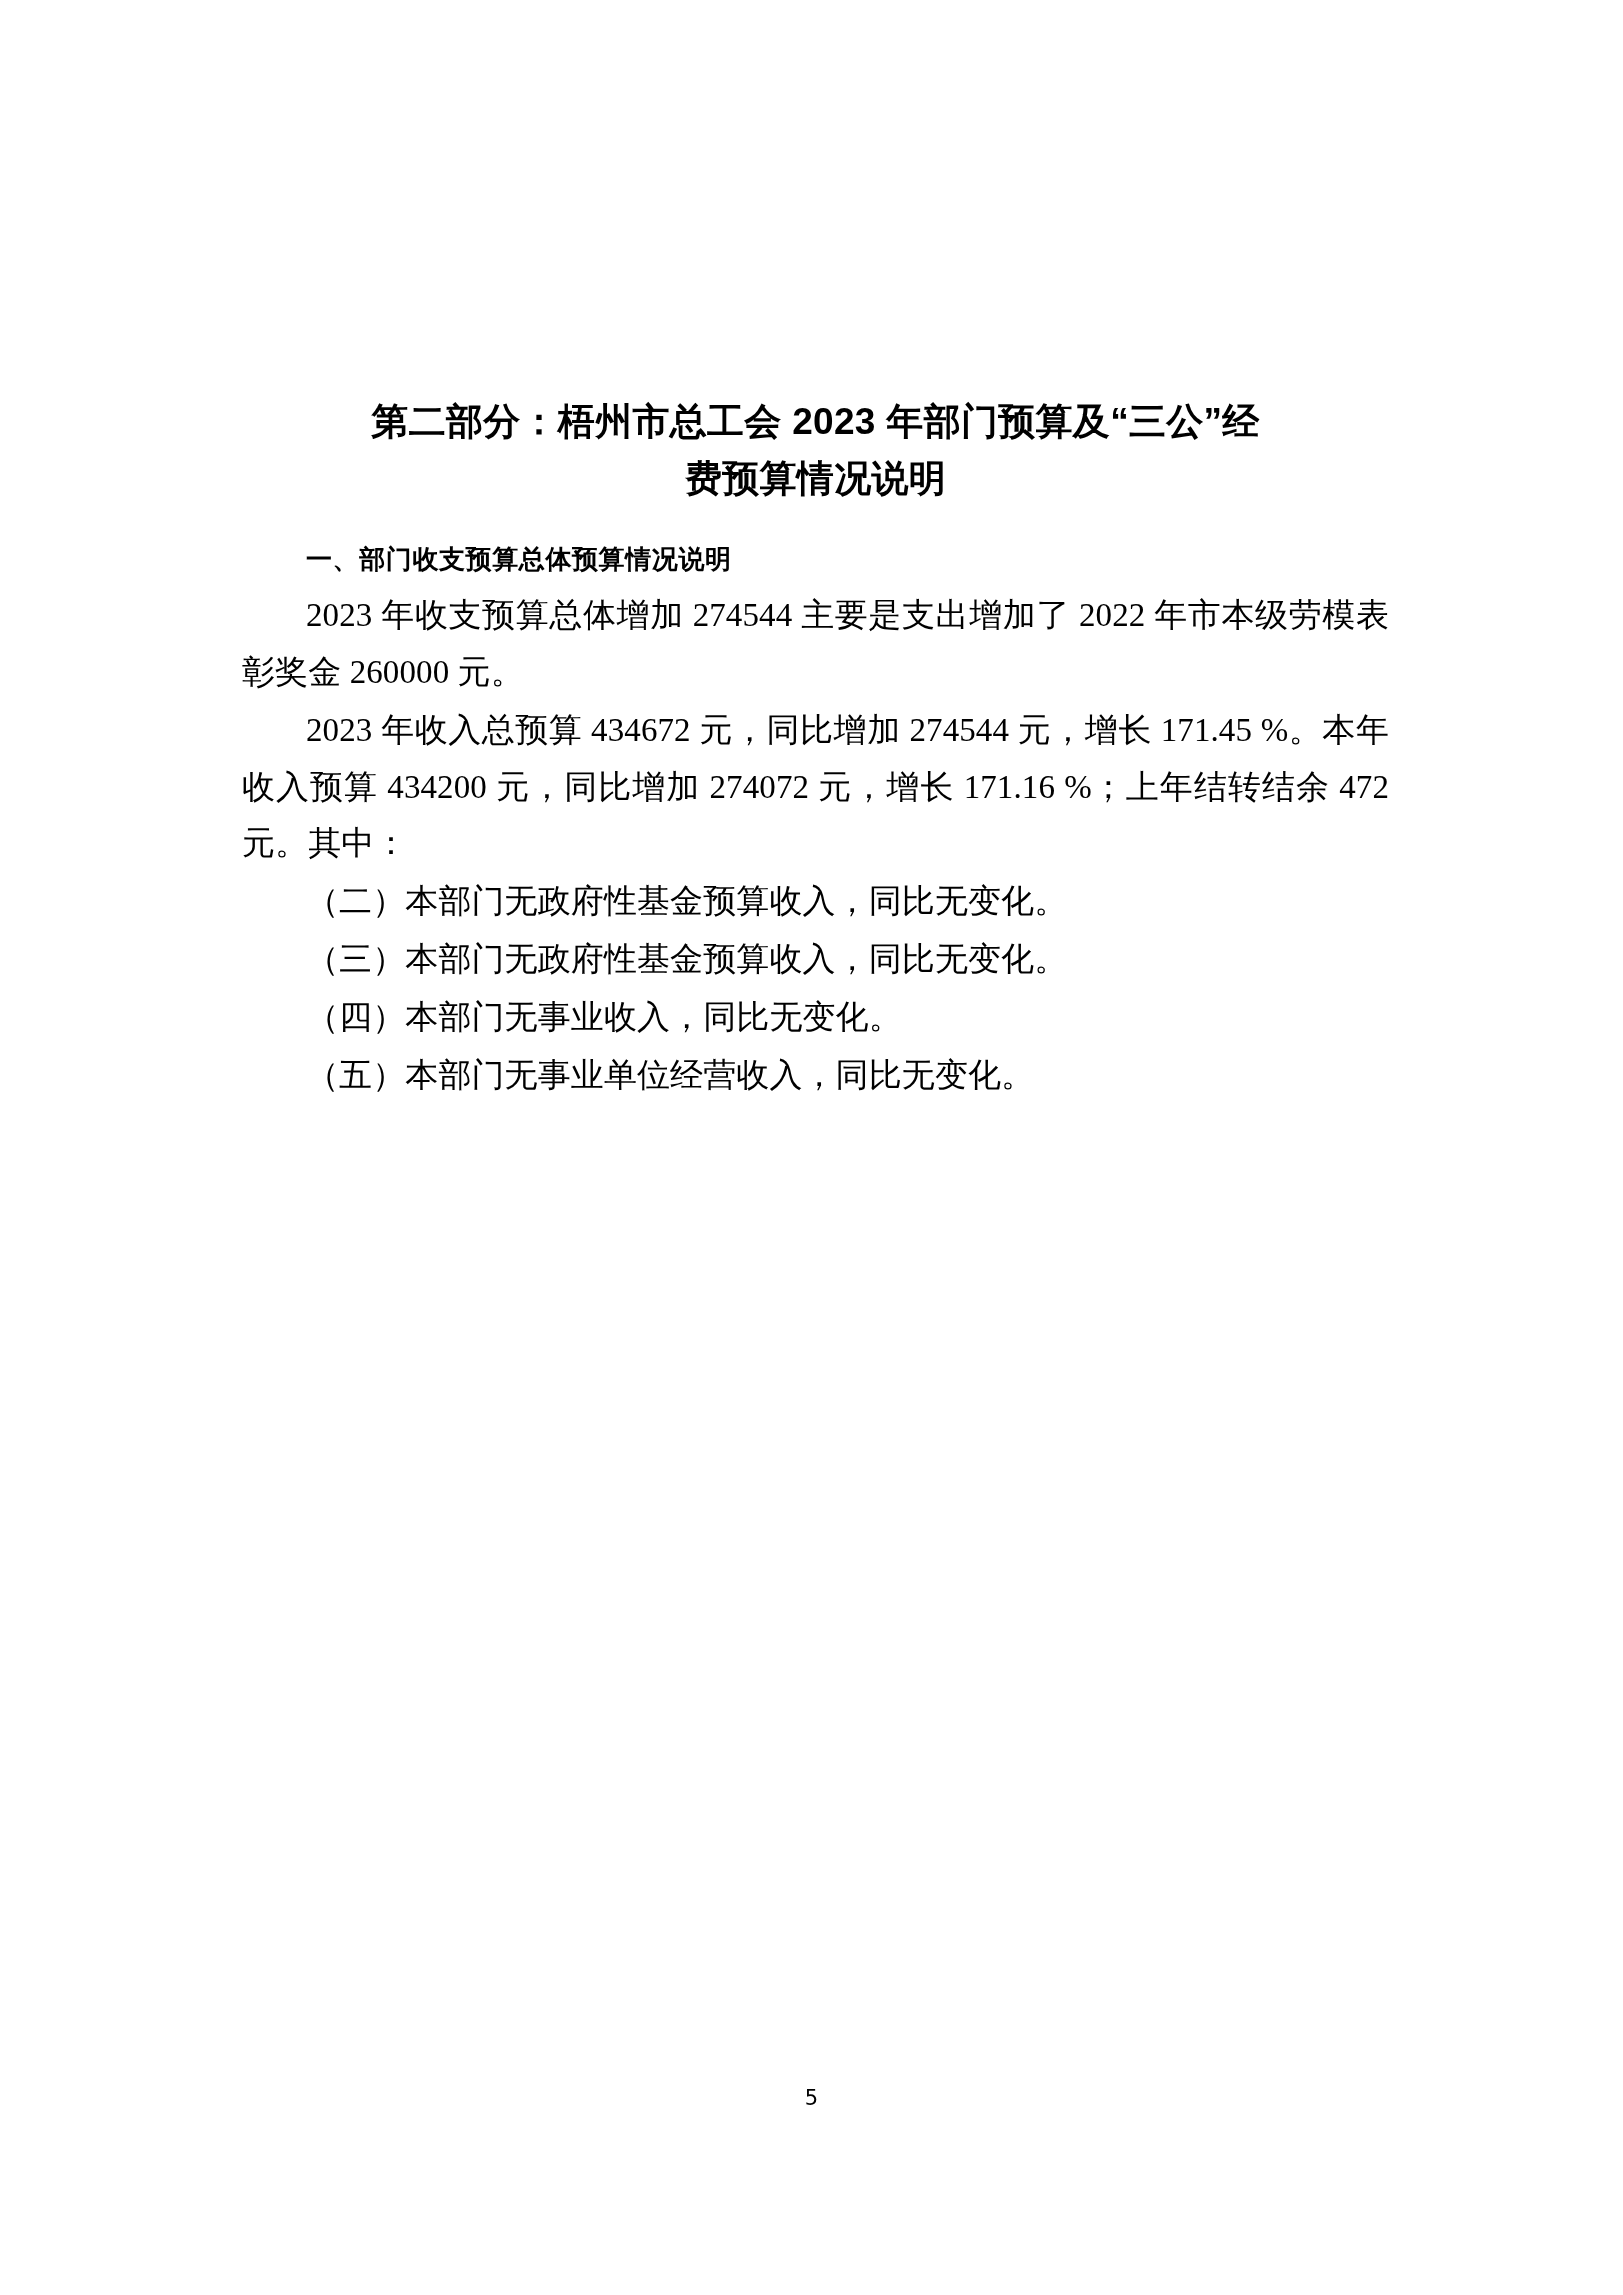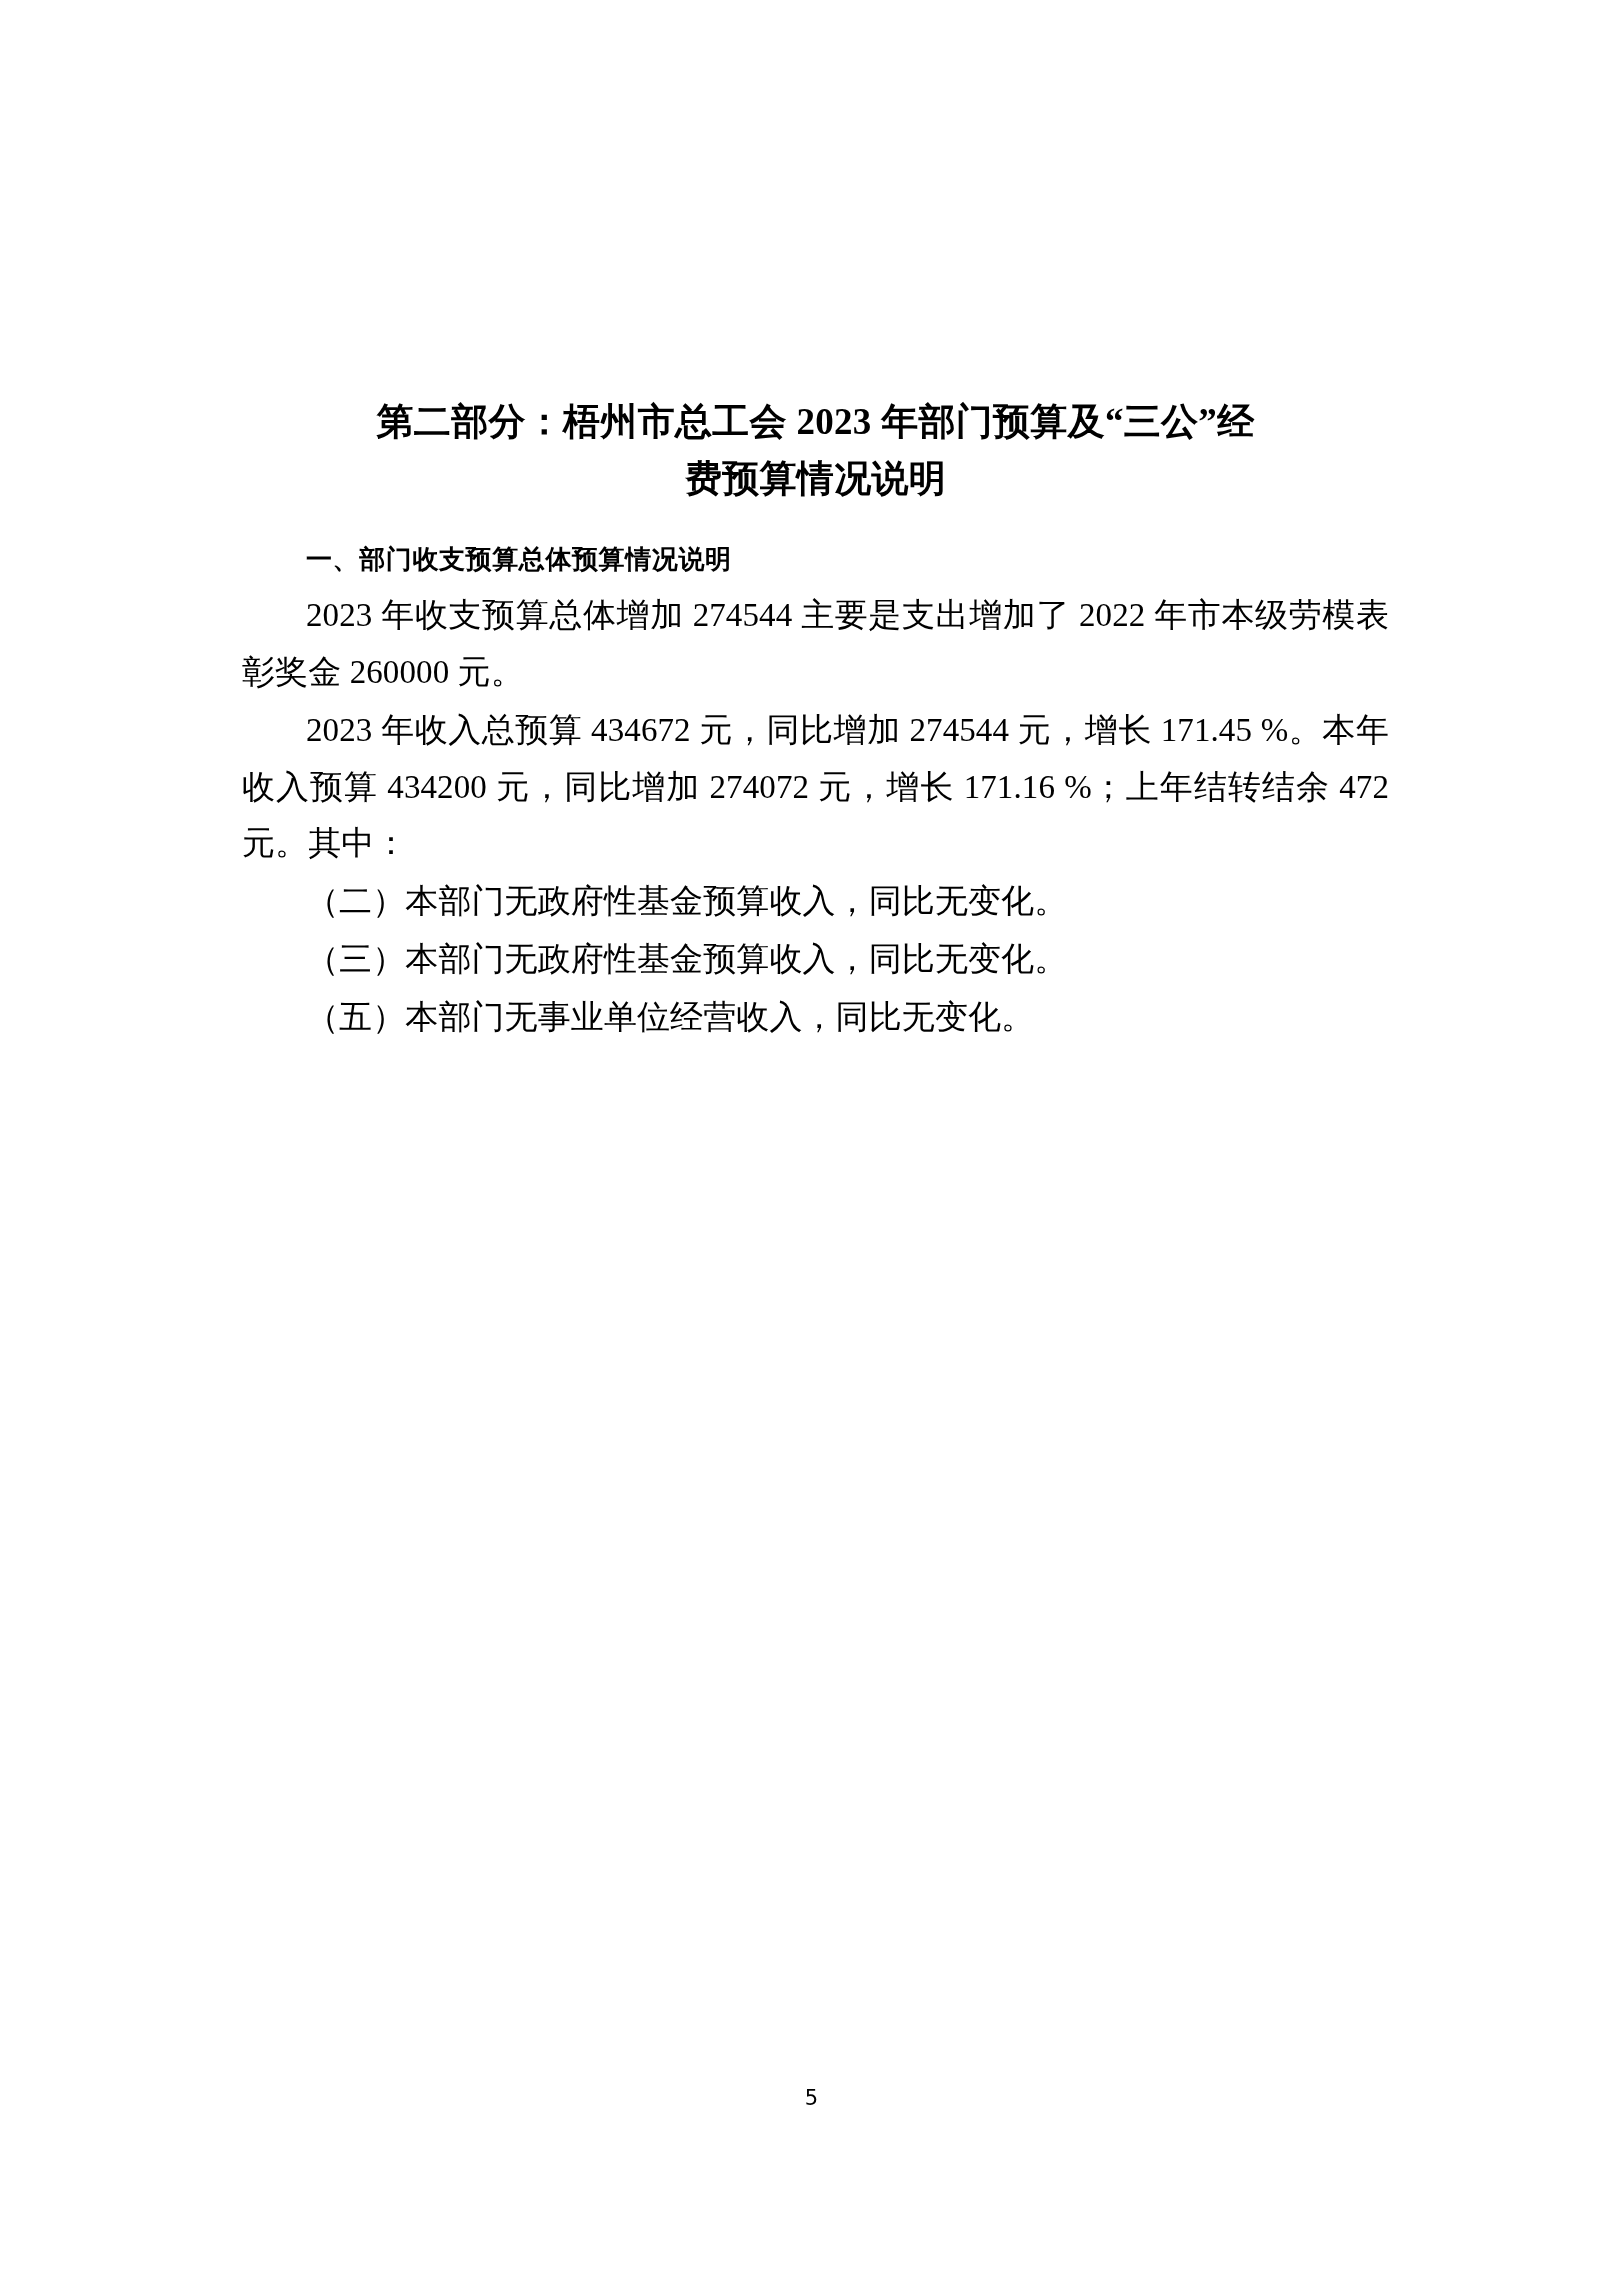--- a/index.html
+++ b/index.html
@@ -19,21 +19,21 @@
     box-sizing: border-box;
     overflow: hidden;
   }
   .content {
     position: absolute;
     left: 242px;
     top: 393px;
     width: 1147px;
   }
   .doc-title {
-    font-family: Liberation Serif, serif;
+    font-family: Liberation Sans, sans-serif;
     font-weight: bold;
     font-size: 37px;
     line-height: 1.55;
     text-align: center;
     letter-spacing: 0.3px;
     margin: 0 0 24.5px 0;
   }
   .doc-title .line2 {
     display: block;
   }
@@ -77,20 +77,21 @@
       <span>第二部分：梧州市总工会 2023 年部门预算及“三公”经</span>
       <span class="line2">费预算情况说明</span>
     </h1>
 
     <h2 class="section-heading">一、部门收支预算总体预算情况说明</h2>
     <p class="para">2023 年收支预算总体增加 274544 主要是支出增加了 2022 年市本级劳模表彰奖金 260000 元。</p>
 
     <p class="para">2023 年收入总预算 434672 元，同比增加 274544 元，增长 171.45 %。本年收入预算 434200 元，同比增加 274072 元，增长 171.16 %；上年结转结余 472 元。其中：</p>
     <p class="para">（二）本部门无政府性基金预算收入，同比无变化。</p>
     <p class="para">（三）本部门无政府性基金预算收入，同比无变化。</p>
+    <p class="para">（四）本部门无事业收入，同比无变化。</p>
     <p class="para">（五）本部门无事业单位经营收入，同比无变化。</p>
 
   </div>
 
   <div class="page-number">5</div>
 
 </div>
 
 
 </body></html>

